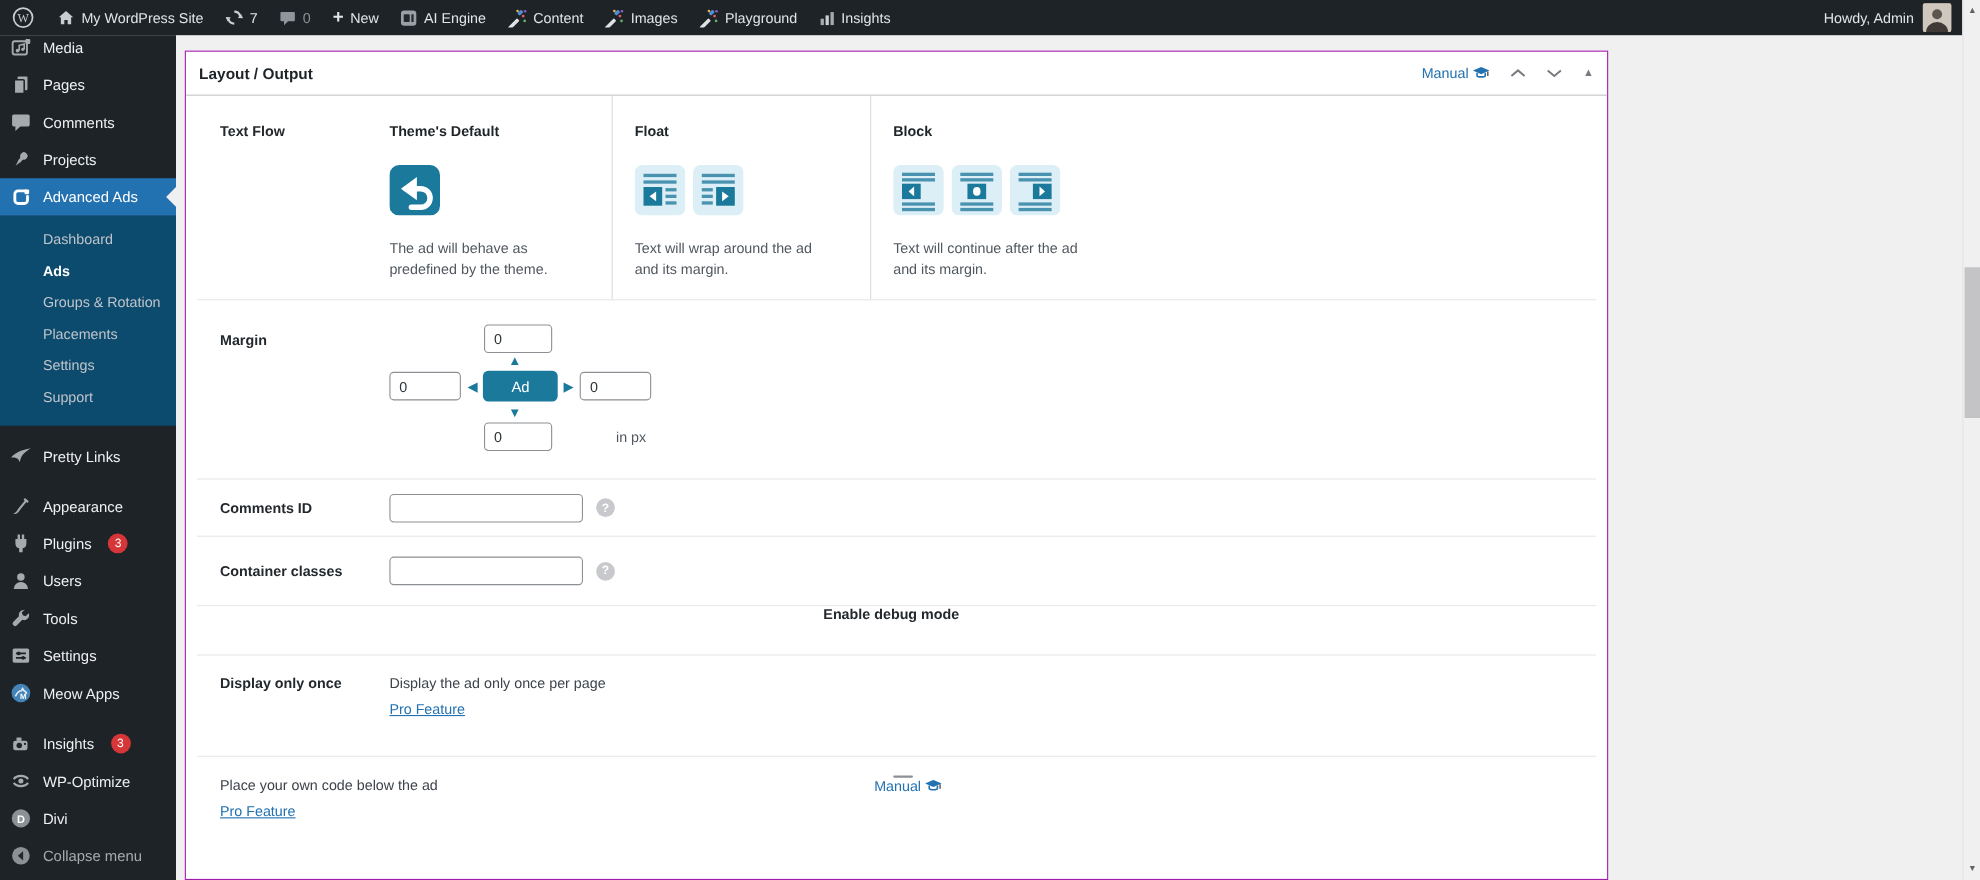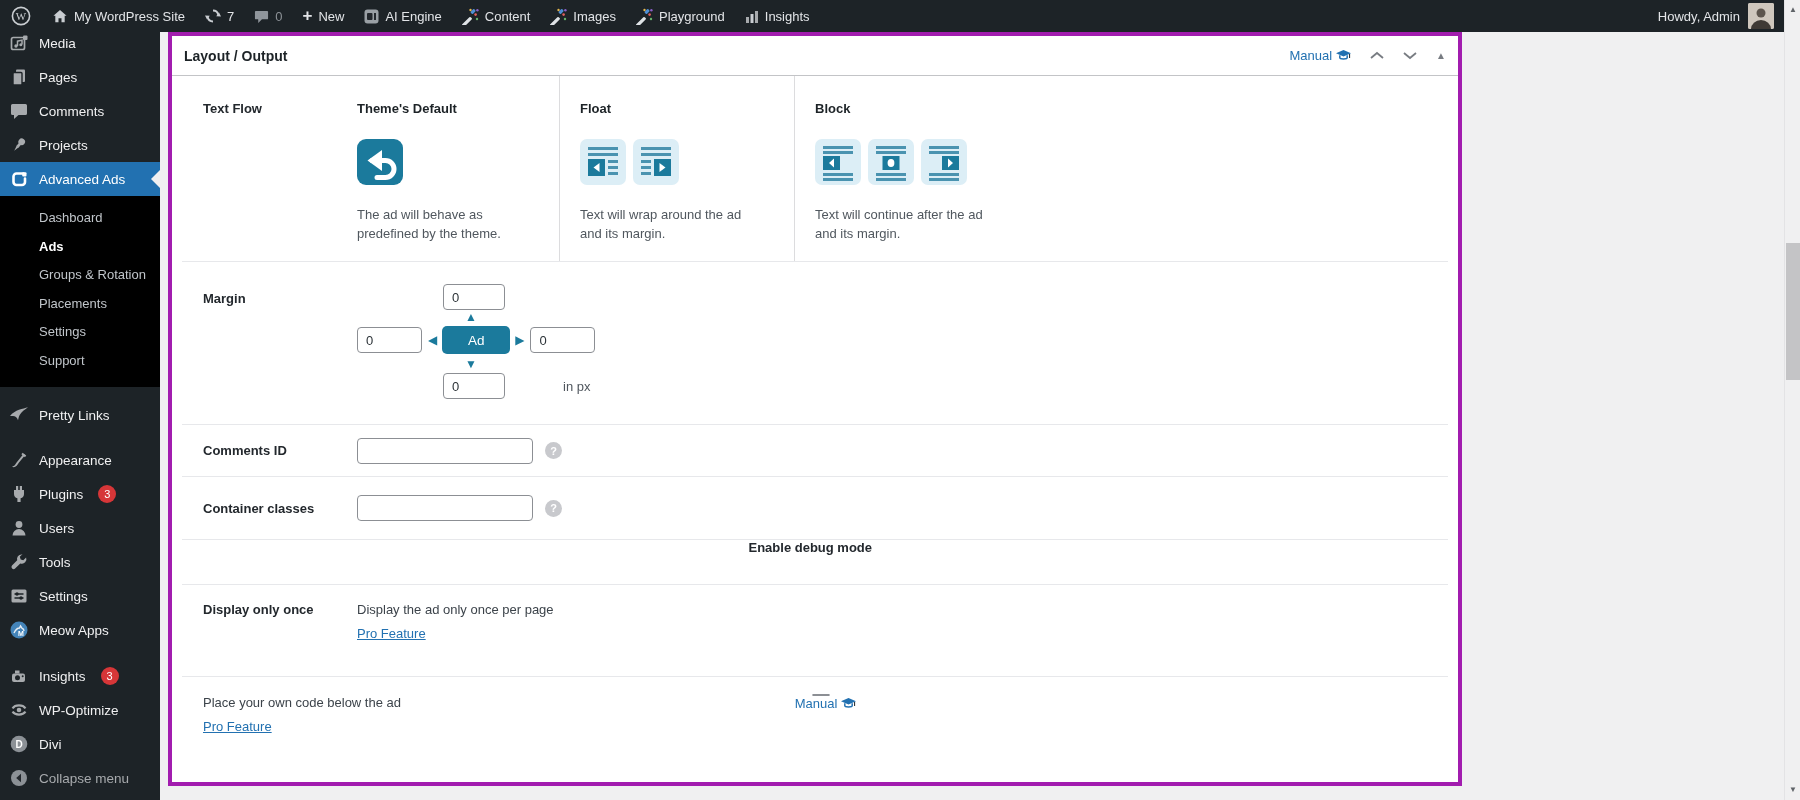--- a/index.html
+++ b/index.html
@@ -20,31 +20,31 @@
   #scrollbar { position:absolute; right:0; top:0; width:16px; height:800px; background:#f0f0f1; border-left:1px solid #e3e3e5; z-index:30; }
   .sb-arrow { position:absolute; left:0; width:16px; height:16px; font-size:8px; color:#5f6368; text-align:center; line-height:16px; cursor:pointer; }
   .sb-thumb { position:absolute; left:1px; width:14px; top:243px; height:137px; background:#c4c4c6; cursor:pointer; }
 
   
   #sidebar { position:absolute; left:0; top:32px; width:160px; height:768px; background:#1d2327; color:#f0f0f1; z-index:5; }
   .menu-item { position:relative; display:flex; align-items:center; gap:9px; height:34px; padding-left:8px; font-size:13.5px; cursor:pointer; }
   .menu-item .micon { width:22px; display:flex; justify-content:center; }
   .menu-item.active { background:#2271b1; color:#fff; }
   .menu-item.active::after { content:''; position:absolute; right:0; top:50%; margin-top:-9px; border:9px solid transparent; border-right:9px solid #f0f0f1; border-left:0; }
-  .submenu { background:#000000; padding:8px 0 12px; }
+  .submenu { background:#0c4a6e; padding:8px 0 12px; }
   .submenu-item { height:28.5px; line-height:28.5px; padding-left:39px; color:#c0c5ca; font-size:13px; cursor:pointer; }
   .submenu-item.current { color:#fff; font-weight:bold; }
   .sep-sm { height:11px; }
   .sep-md { height:12px; }
   .badge { display:inline-block; min-width:18px; height:18px; line-height:18px; border-radius:9px; background:#d63638; color:#fff; font-size:11px; text-align:center; padding:0 4px; margin-left:6px; }
   .collapse-item { color:#a7aaad; }
 
   
   #content { position:absolute; left:160px; top:32px; width:1624px; height:768px; background:#f0f0f1; }
-  #panel { position:absolute; left:8px; top:0; width:1294px; height:754px; background:#fff; border:4px solid #a21caf; }
+  #panel { position:absolute; left:8px; top:14px; width:1294px; height:754px; background:#fff; border:1px solid #a21caf; }
   .panel-header { height:40px; border-bottom:1px solid #c3c4c7; display:flex; align-items:center; padding:0 12px; }
   .panel-title { font-size:14px; font-weight:600; }
   .panel-controls { margin-left:auto; display:flex; align-items:center; gap:19px; }
   .manual-link { color:#2271b1; cursor:pointer; display:flex; align-items:center; gap:4px; }
   .chev { cursor:pointer; display:flex; }
   .panel-toggle { font-size:10px; color:#787c82; cursor:pointer; }
 
   .rows { margin:0 10px; }
   .row { display:flex; border-bottom:1px solid #e7e8eb; padding-left:21px; }
   .row:last-child { border-bottom:none; }

